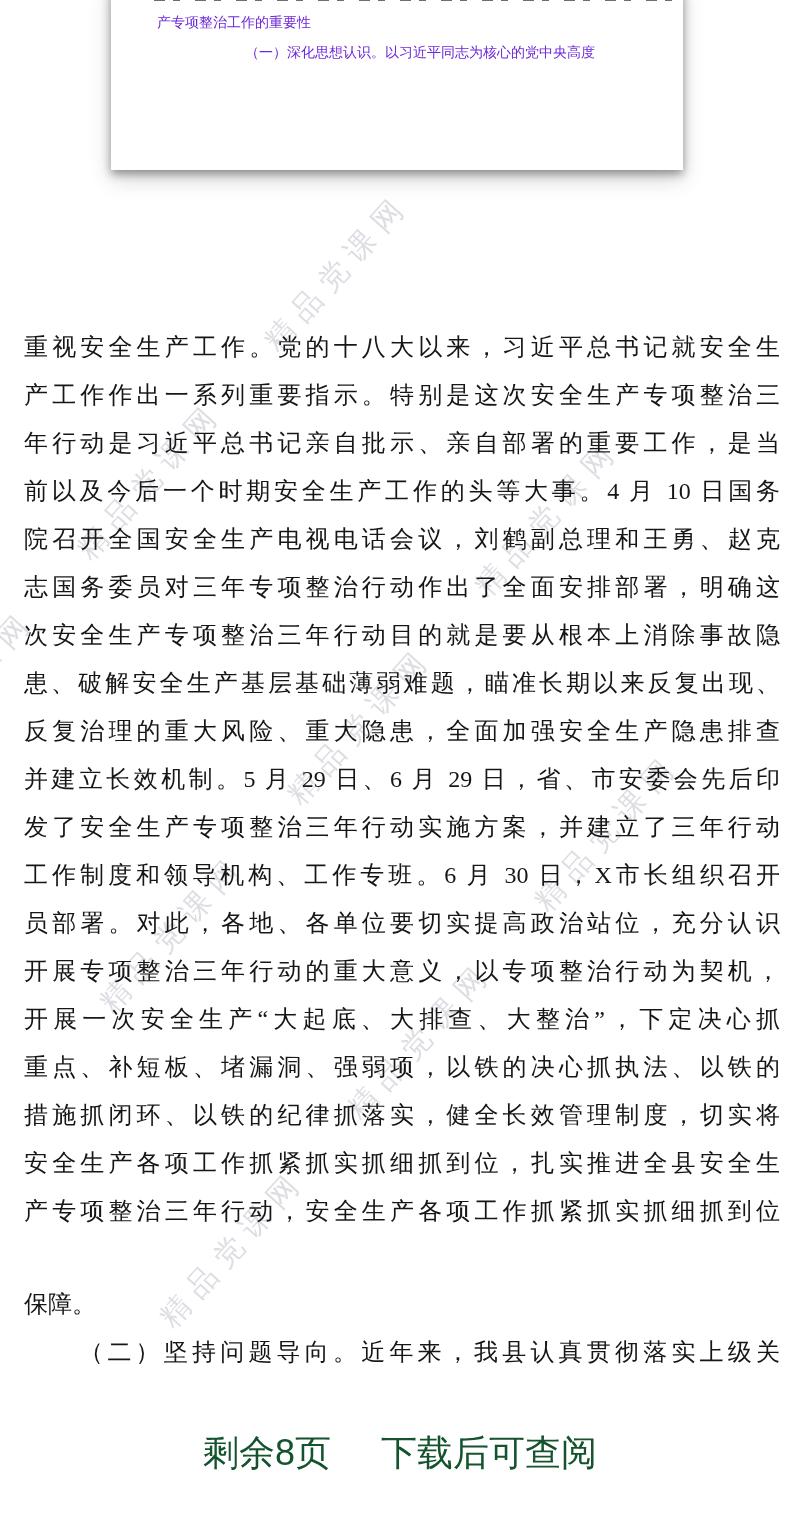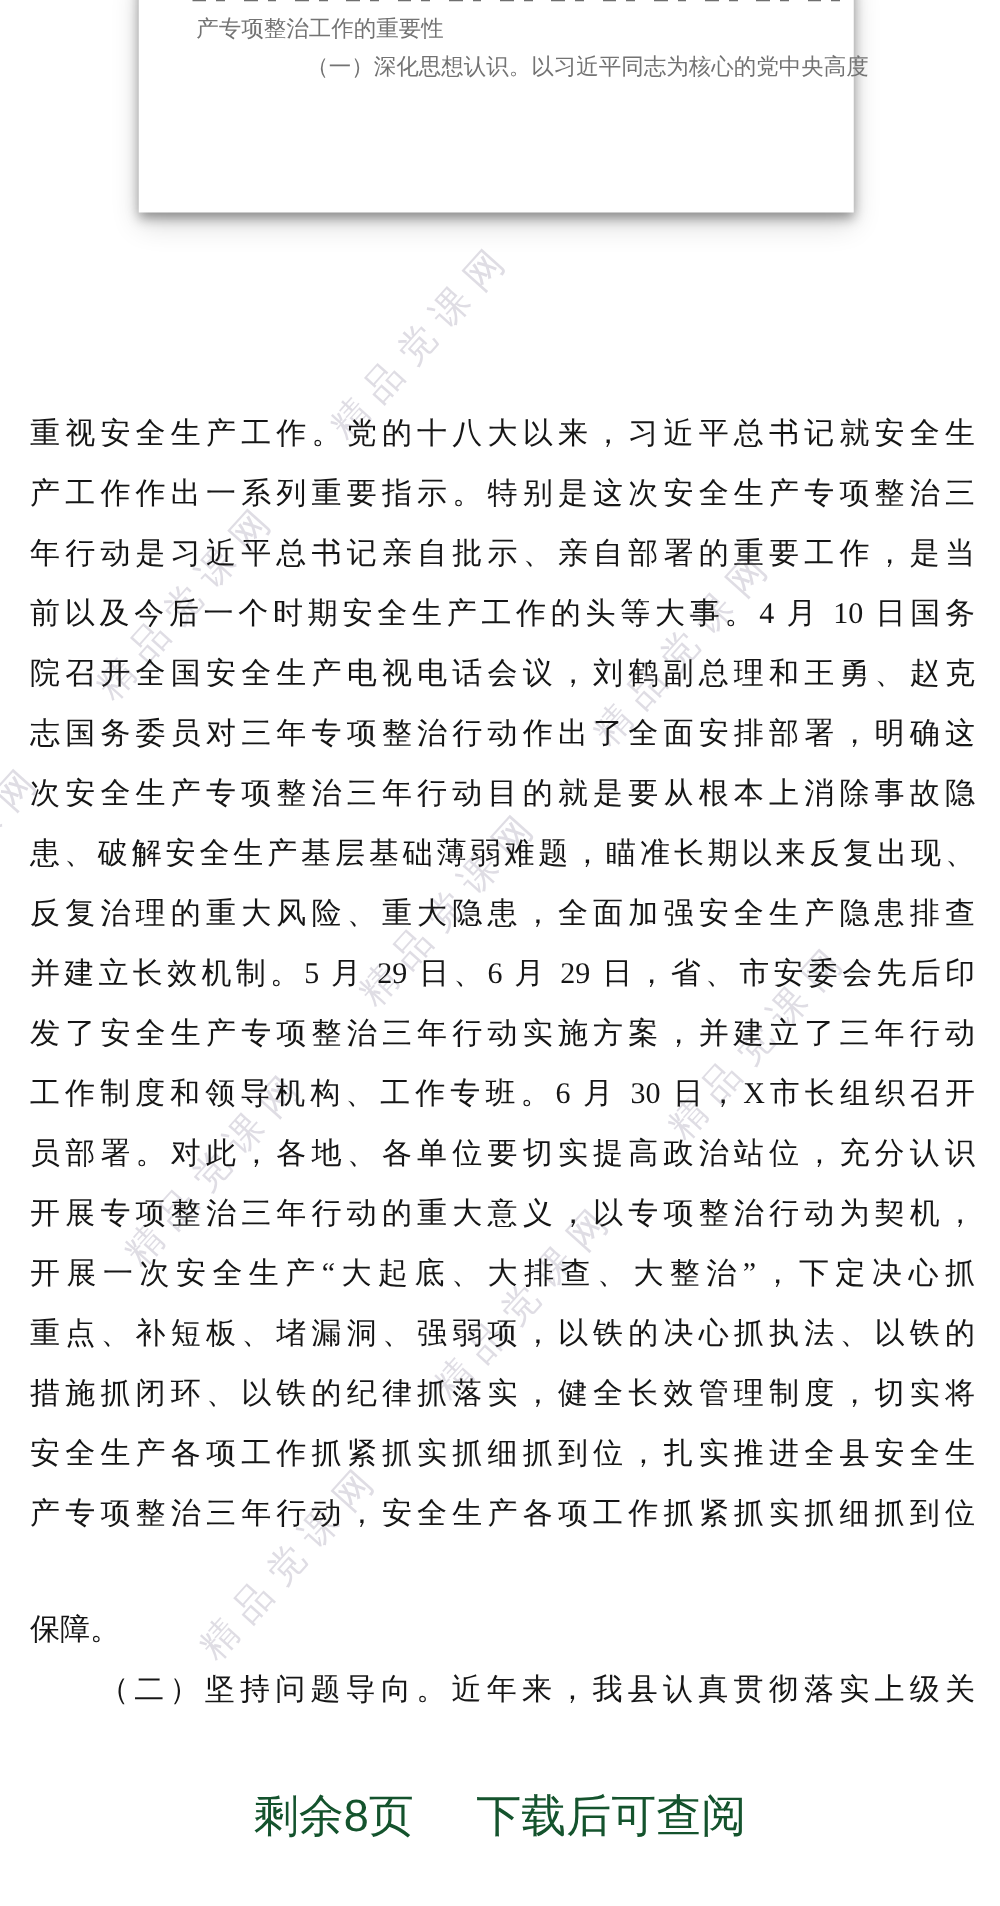--- a/index.html
+++ b/index.html
@@ -31,23 +31,23 @@
   .preview-card {
     position: absolute;
     left: 111px; top: -20px;
     width: 572px; height: 190px;
     background: #ffffff;
     box-shadow: 0 4px 9px rgba(0,0,0,0.38), 0 9px 22px rgba(0,0,0,0.16);
     z-index: 2;
   }
   .card-line {
     position: absolute;
-    font-size: 18px;
+    font-size: 14px;
     line-height: 24px;
-    color: #737373;
+    color: #6d28d9;
     white-space: nowrap;
   }
   .card-line-1 { left: 46px; top: 31px; }  
   .card-line-2 { left: 87px; top: 61px; margin-left: 47px; }  
 
   
   .clipped-line {
     position: absolute;
     left: 43px; top: 18px;
     width: 532px; height: 3px;

